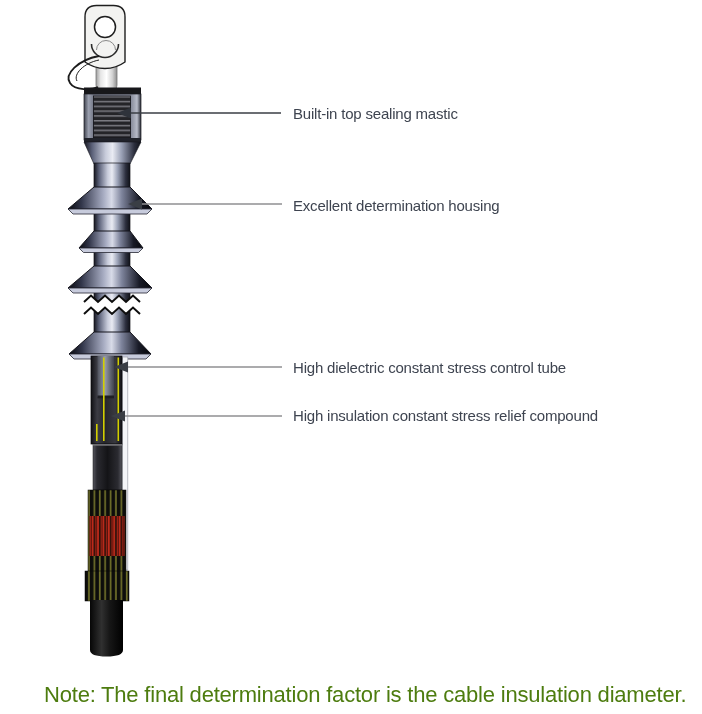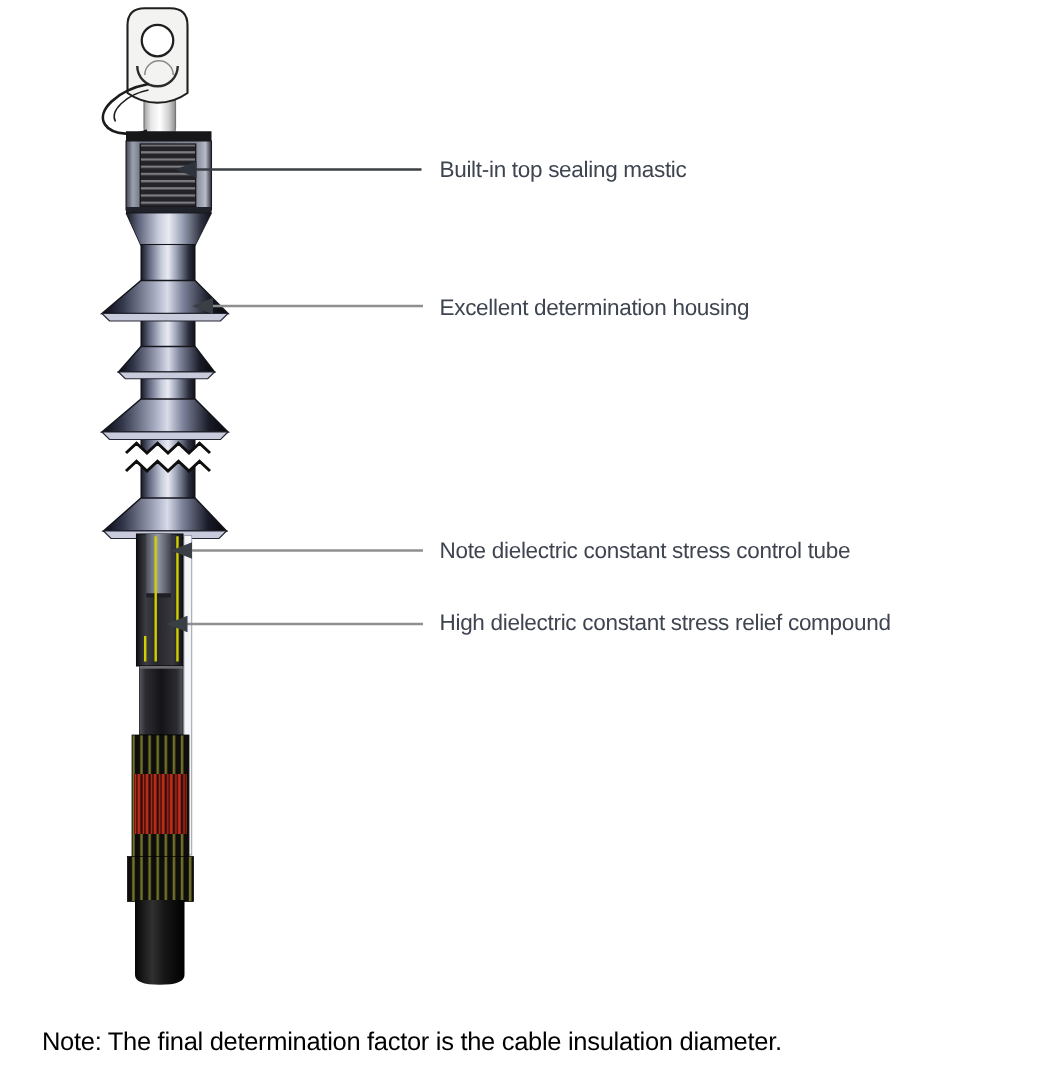--- a/index.html
+++ b/index.html
@@ -7,21 +7,21 @@
     position:relative; width:688px; height:714px; background:#ffffff;
     overflow:hidden; font-family:"Liberation Sans", sans-serif;
   }
   #illustration { position:absolute; left:0; top:0; }
   .label {
     position:absolute; white-space:nowrap;
     font-size:15px; line-height:20px; letter-spacing:-0.2px; color:#3e4450;
   }
   .note {
     position:absolute; white-space:nowrap;
-    font-size:17px; line-height:22px; letter-spacing:-0.2px; color:#000000;
+    font-size:22px; line-height:22px; letter-spacing:-0.2px; color:#4d7c0f;margin-left:16px;
   }
 </style>
 </head>
 <body>
 
 <div id="stage">
 
   <svg id="illustration" width="702" height="714" viewBox="0 0 702 714">
     <defs>
       <linearGradient id="gMetal" x1="0" y1="0" x2="1" y2="0">
@@ -183,19 +183,19 @@
         <line x1="282" y1="416" x2="124" y2="416" stroke="#8f8f92" stroke-width="1.6"></line>
         <polygon points="111,416 125,410.5 125,421.5" fill="#3a3e45"></polygon>
       </g>
     </g>
   </svg>
 
   <div class="label" style="left:293px; top:104px">Built-in top sealing mastic</div>
 
   <div class="label" style="left:293px; top:196px">Excellent determination housing</div>
 
-  <div class="label" style="left:293px; top:358px">Note dielectric constant stress control tube</div>
-
-  <div class="label" style="left:293px; top:406px">High dielectric constant stress relief compound</div>
+  <div class="label" style="left:293px; top:358px">High dielectric constant stress control tube</div>
+
+  <div class="label" style="left:293px; top:406px">High insulation constant stress relief compound</div>
 
   <div class="note" style="left:28px; top:684px">Note: The final determination factor is the cable insulation diameter.</div>
 
 </div>
 
 </body></html>

